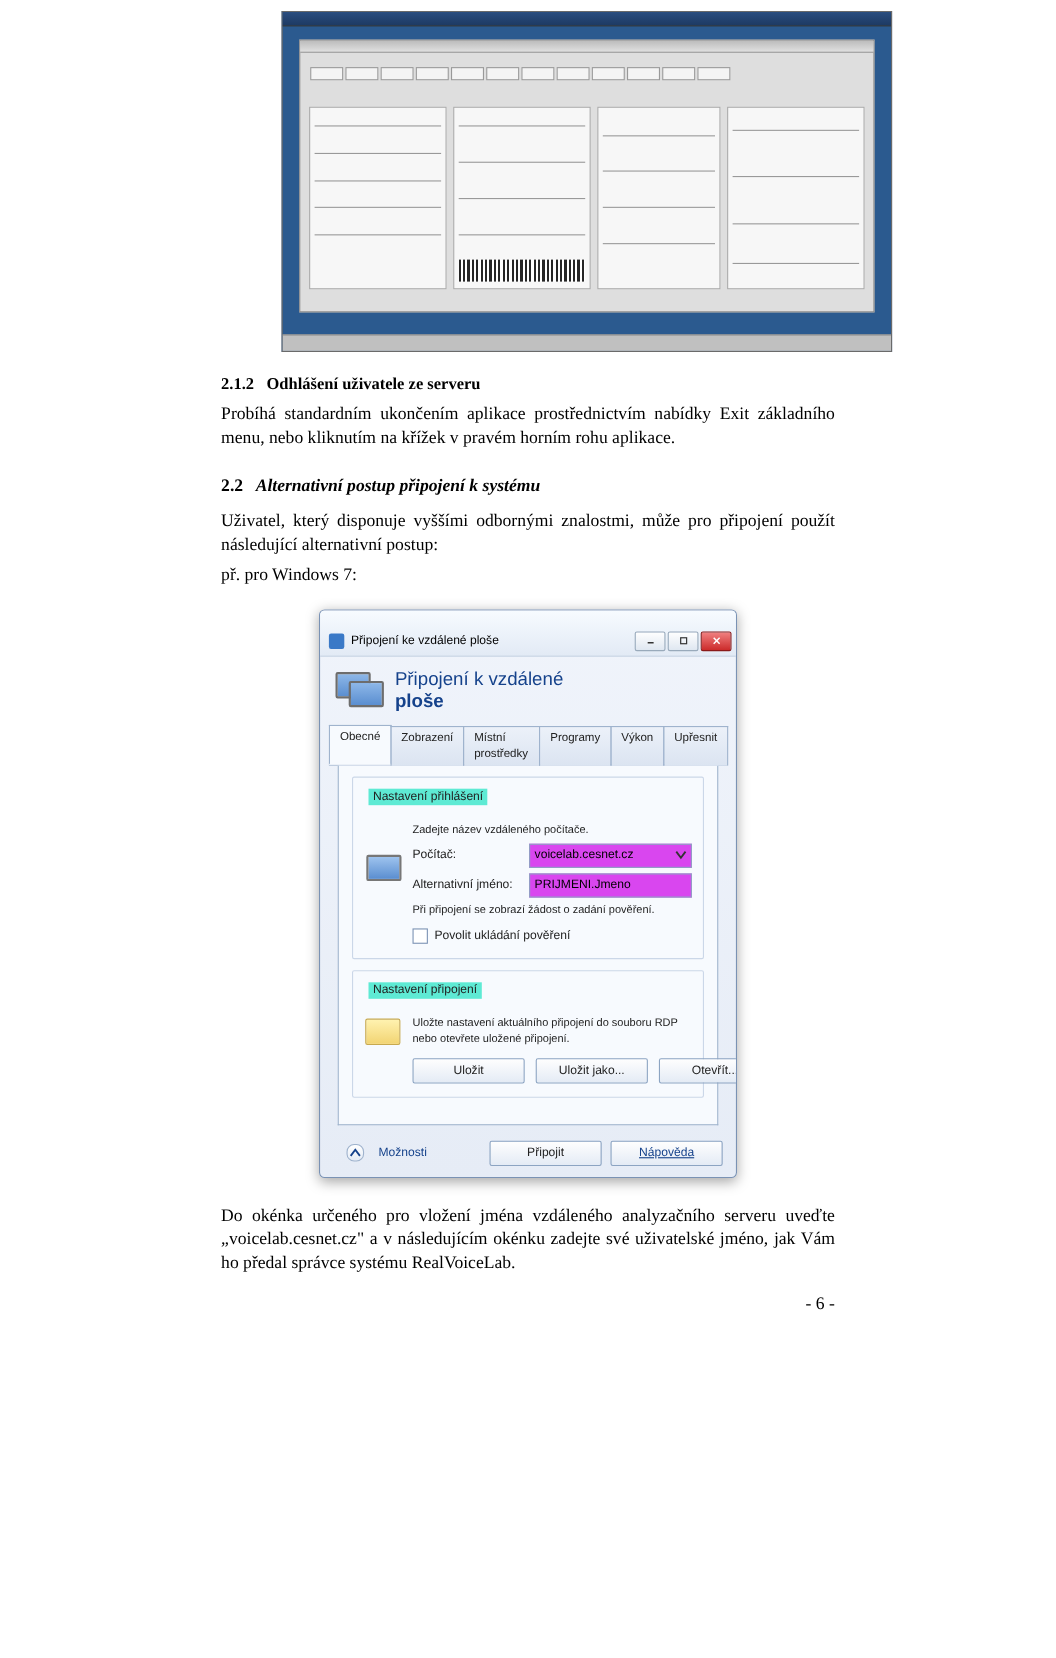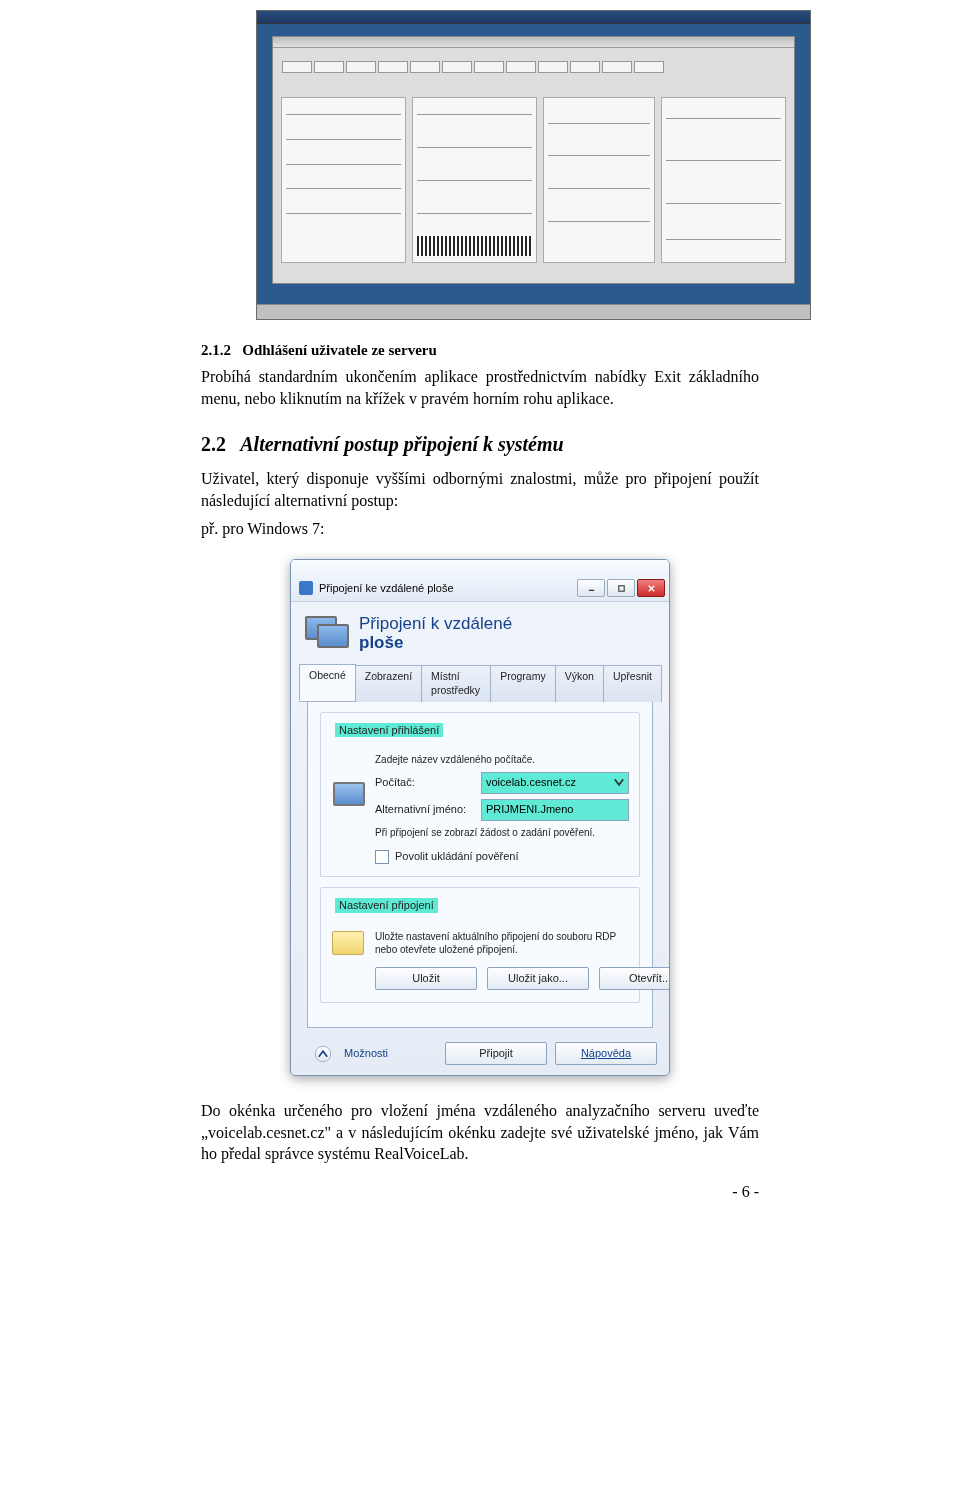--- a/index.html
+++ b/index.html
@@ -46,21 +46,21 @@
   .ts-chip { display:inline-block; width:28px; height:10px; margin:2px 1px; background:#f4f4f4; border:1px solid #999; }
   .ts-plots { position:absolute; left:8px; right:8px; top:60px; bottom:20px; display:flex; gap:6px; }
   .ts-col { flex:1; background:#f7f7f7; border:1px solid #aaa; position:relative; }
   .ts-col.small { flex:0.9; }
   .ts-line { position:absolute; left:4px; right:4px; height:1px; background:#999; }
   .ts-piano { position:absolute; left:4px; right:4px; bottom:6px; height:20px;
     background: repeating-linear-gradient(90deg,#000 0 2px,#fff 2px 4px); opacity:0.85; }
   .ts-taskbar { position:absolute; left:0; right:0; bottom:0; height:14px; background:#c0c0c0; border-top:1px solid #888; }
 
   .content { padding: 0 115px; text-align: justify; }
-  h2.sec-title { font-size: 20px; font-weight: bold; margin: 22px 0 10px 0; font-style: italic; }
+  h2.sec-title { font-size: 16px; font-weight: bold; margin: 22px 0 10px 0; font-style: italic; }
   h2.sec-title .num { font-style: normal; }
   h3.sub-title { font-size: 15px; font-weight: bold; margin: 6px 0 6px 0; }
   p { margin: 6px 0; }
 
   
   .rdp-wrap { width: 380px; margin: 20px auto 24px auto; font-family: "Segoe UI", Tahoma, sans-serif; font-size: 11px; color:#222; }
   .rdp-win {
     background: linear-gradient(#f0f4fb,#e6ecf6);
     border: 1px solid #7a92b4;
     border-radius: 5px;
@@ -98,21 +98,21 @@
   .group-title { font-size:11px; margin:-18px 0 6px 4px; background:#5eead4; display:inline-block; padding:0 4px; }
   .grow { display:flex; align-items:center; gap:10px; margin:6px 0; }
   .gicon { width:34px; height:34px; flex-shrink:0; position:relative; }
   .gicon .mon1 { width:28px; height:20px; background:linear-gradient(#9ec3ee,#5a8ed0); border:2px solid #777; border-radius:2px; position:absolute; left:2px; top:4px; }
   .gicon.folder { }
   .gicon.folder .fld { width:30px; height:22px; background:linear-gradient(#fff2b0,#f2d473); border:1px solid #c7a94f; border-radius:2px; position:absolute; left:1px; top:6px; }
 
   .fields { flex:1; }
   .frow { display:flex; align-items:center; margin:5px 0; gap:6px; }
   .flabel { width:100px; font-size:11px; }
-  .ftext { flex:1; height:18px; border:1px solid #8ca4c2; background:#5eead4; font-size:11px; padding:1px 4px; display:flex; align-items:center; color:#000; }
+  .ftext { flex:1; height:18px; border:1px solid #8ca4c2; background:#d946ef; font-size:11px; padding:1px 4px; display:flex; align-items:center; color:#000; }
   .combo { position:relative; }
   .combo .chev { position:absolute; right:2px; top:2px; width:14px; height:14px; display:flex; align-items:center; justify-content:center; }
   .note { font-size:10px; margin:4px 0 2px 0; color:#222; }
   .chk { display:flex; align-items:center; gap:6px; margin-top:8px; margin-left:44px; }
   .chkbox { width:12px; height:12px; border:1px solid #7a92b4; background:#fff; }
 
   .btnrow { display:flex; gap:10px; justify-content:flex-start; margin-top:8px; margin-left:44px; }
   .btn { min-width:72px; height:21px; border:1px solid #8ca4c2; background:linear-gradient(#fefefe,#e4ebf5); border-radius:2px; font-size:11px; display:flex; align-items:center; justify-content:center; padding:0 14px; cursor:default; }
 
   .rdp-footer { display:flex; align-items:center; padding: 6px 12px 10px 12px; gap:8px; }

